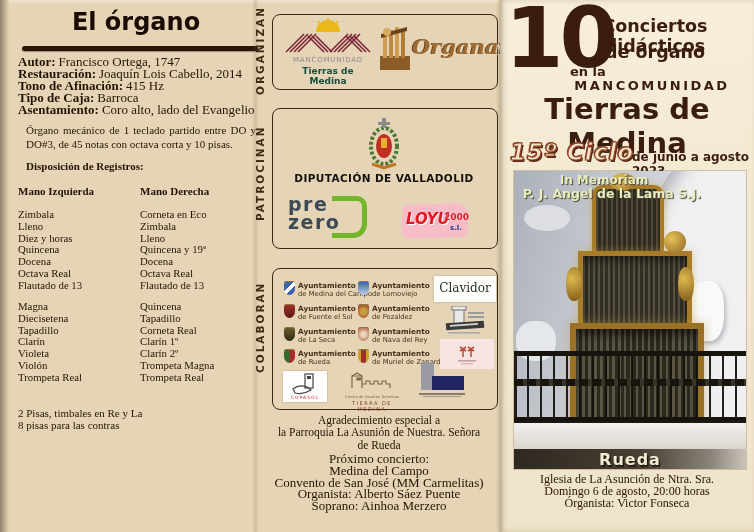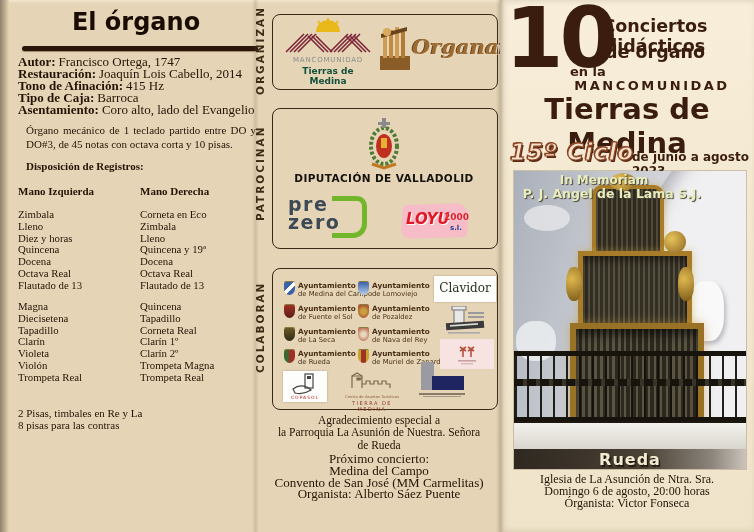--- a/index.html
+++ b/index.html
@@ -336,20 +336,21 @@
   <div class="mid-thanks" style="top:414px">
     <div>Agradecimiento especial a</div>
     <div>la Parroquia La Asunión de Nuestra. Señora</div>
     <div>de Rueda</div>
   </div>
   <div class="mid-next" style="top:453px">
     <div>Próximo concierto:</div>
     <div>Medina del Campo</div>
     <div>Convento de San José (MM Carmelitas)</div>
     <div>Organista: Alberto Sáez Puente</div>
+    <div>Soprano: Ainhoa Merzero</div>
   </div>
 </section>
 
 <div class="abs right-bg"></div>
 <div class="abs fold2"></div>
 
 <section>
   <div class="abs comic rp-number">10</div>
   <div class="abs comic rp-t1">Conciertos didácticos</div>
   <div class="abs comic rp-t2">de órgano</div>

